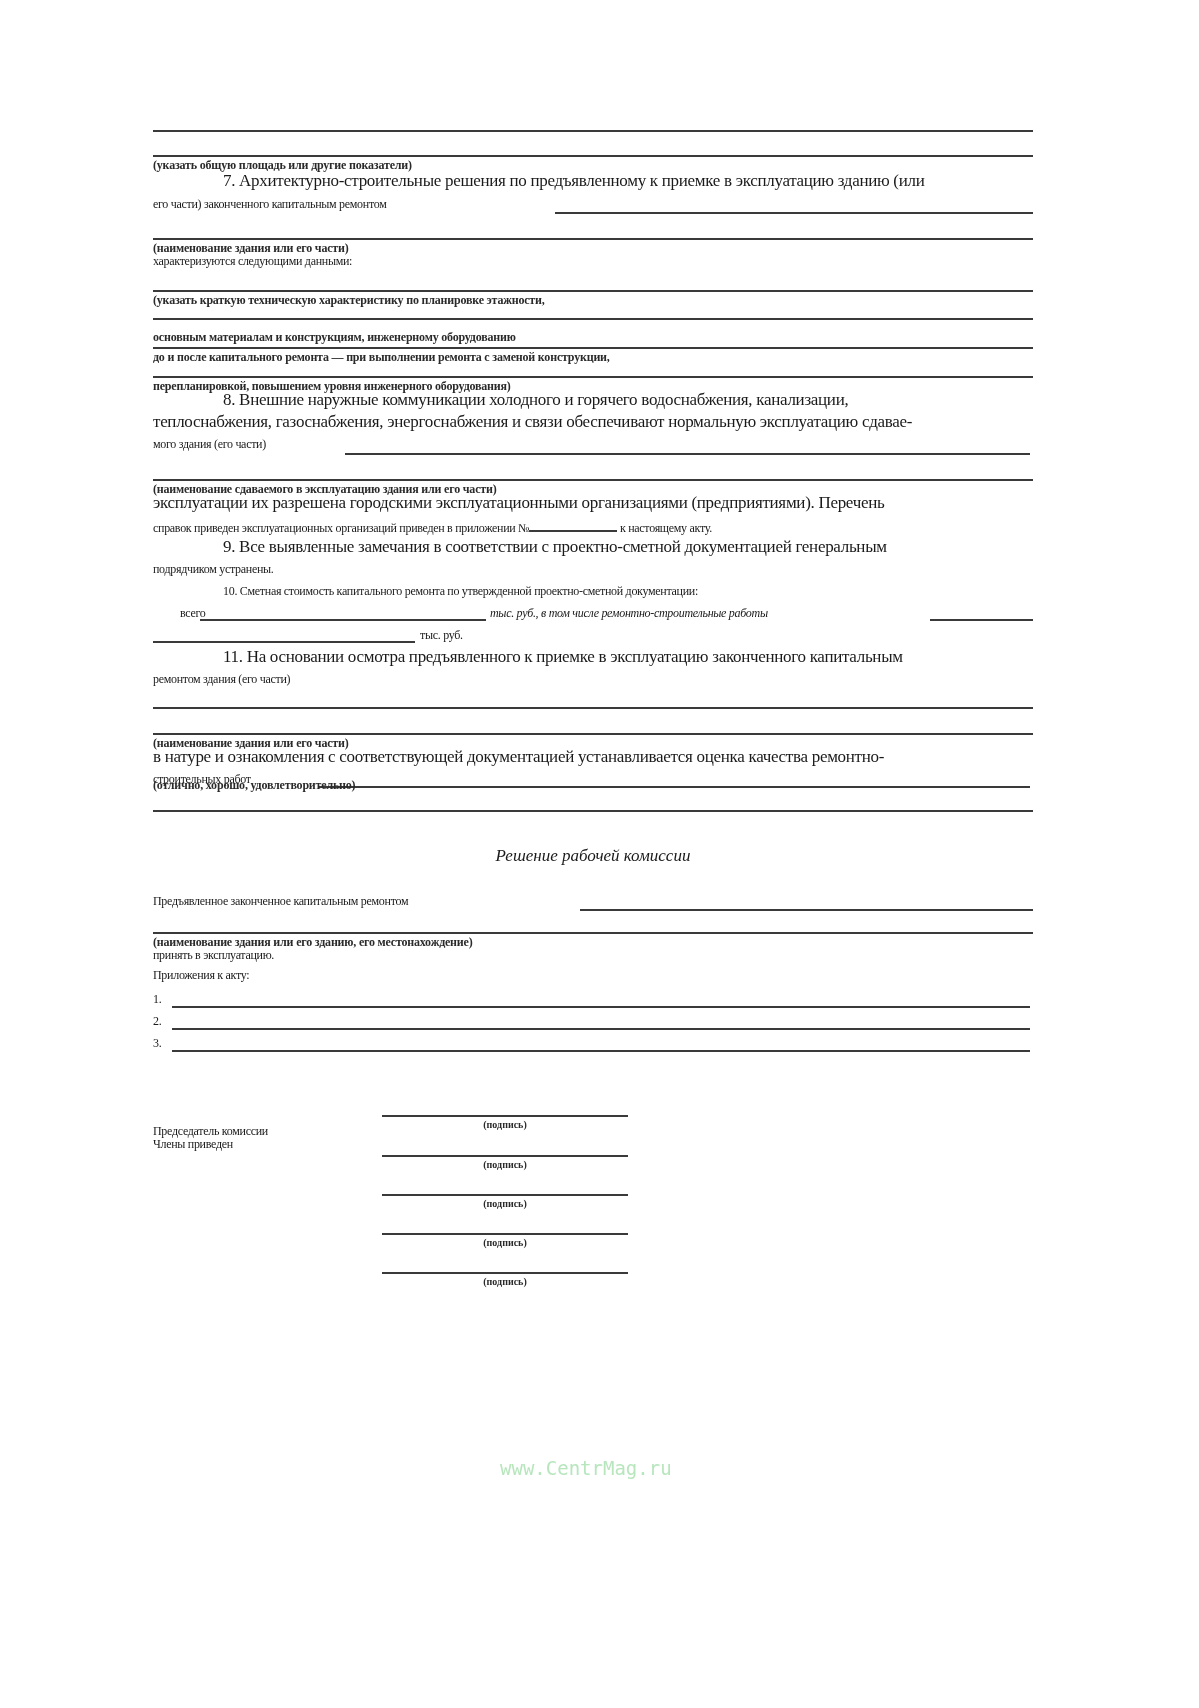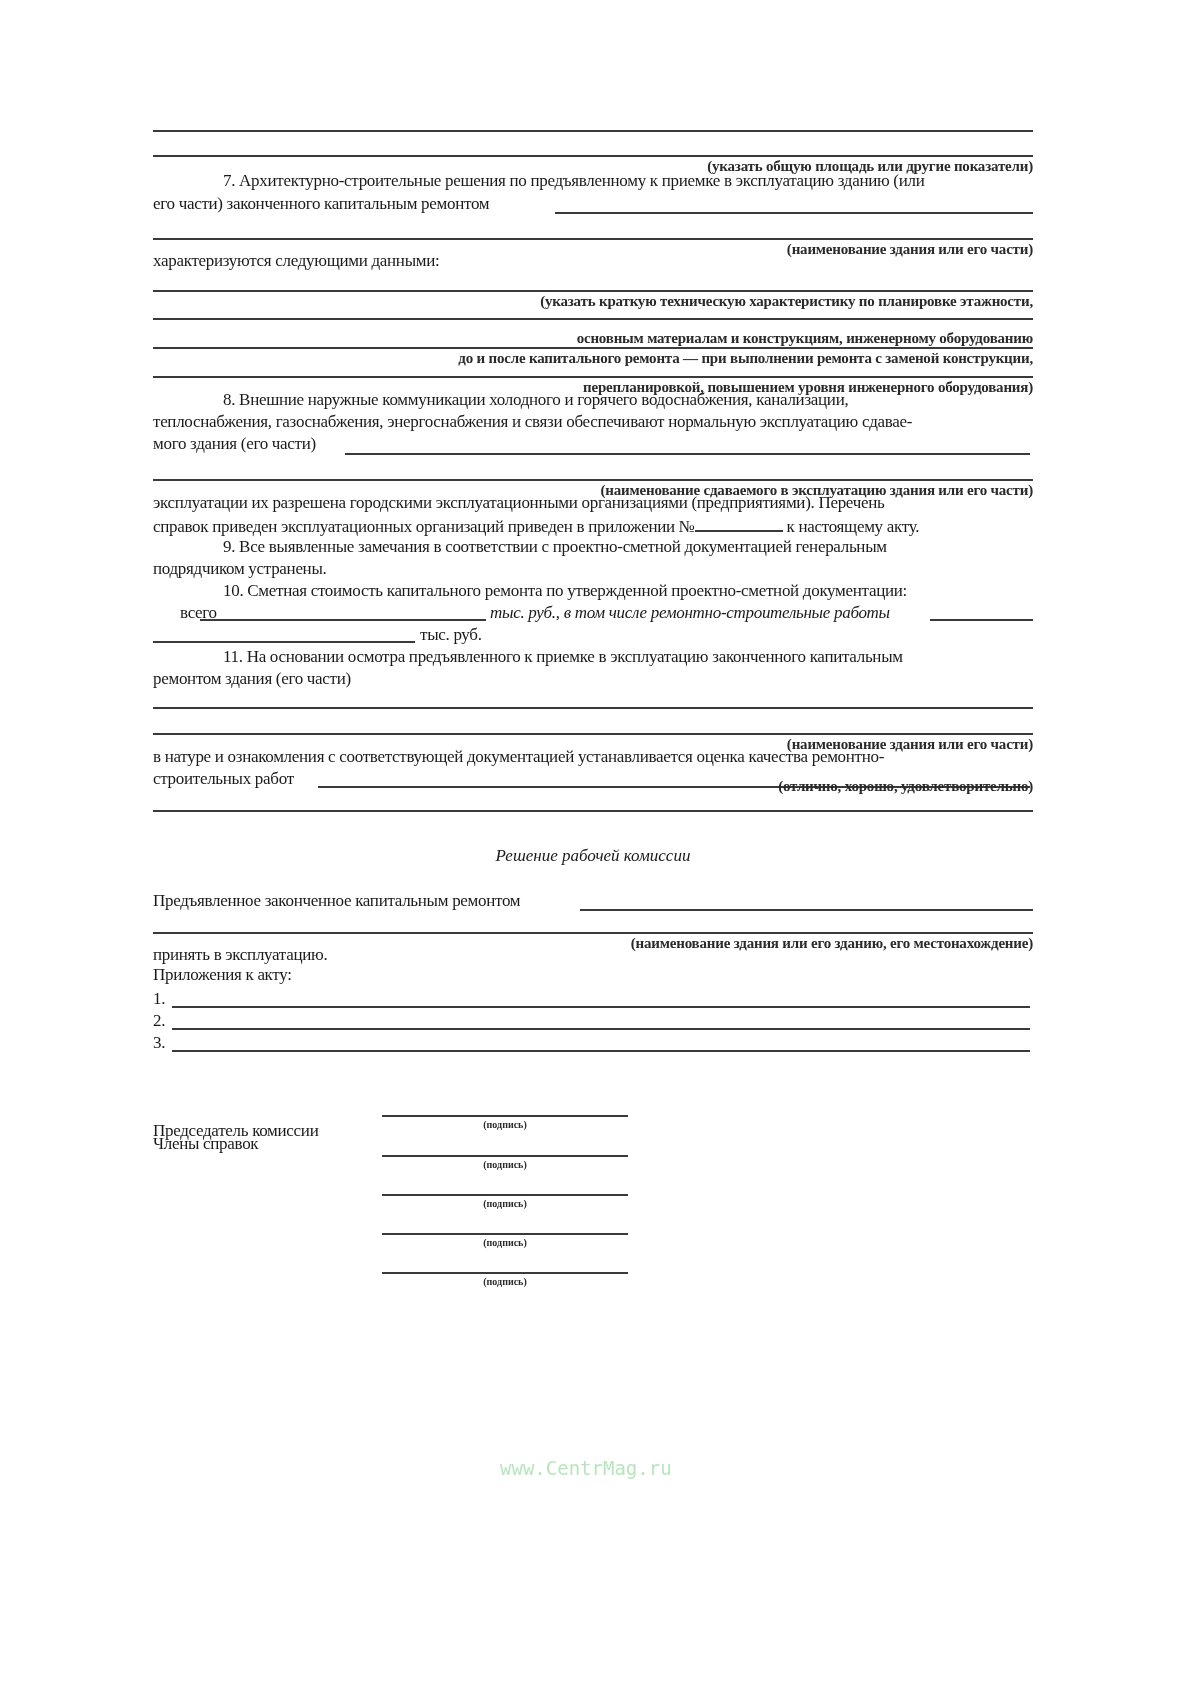--- a/index.html
+++ b/index.html
@@ -1,21 +1,21 @@
 <!DOCTYPE html>
 <html><head>
   <meta charset="utf-8">
   <style>
     html, body { margin: 0; padding: 0; background: #ffffff; }
     body { width: 1199px; height: 1708px; position: relative; overflow: hidden;
            font-family: "Liberation Serif", "DejaVu Serif", serif; color: #1a1a1a; }
     .rule { position: absolute; height: 2px; background: #3a3a3a; }
-    .hint { position: absolute; font-size: 15px; font-weight: bold; color: #2a2a2a;
-            text-align: right; white-space: nowrap; letter-spacing: -0.2px; }
-    .txt { position: absolute; font-size: 17px; line-height: 22px; white-space: nowrap;
+    .hint { position: absolute; font-size: 12px; font-weight: bold; color: #2a2a2a;
+            text-align: left; white-space: nowrap; letter-spacing: -0.2px; }
+    .txt { position: absolute; font-size: 12px; line-height: 22px; white-space: nowrap;
            letter-spacing: -0.3px; }
     .just { position: absolute; font-size: 17px; line-height: 22px; text-align: justify;
             text-align-last: justify; white-space: nowrap; letter-spacing: -0.3px; display: flex;
             justify-content: space-between; }
     .heading { position: absolute; font-size: 17px; font-style: italic; text-align: center; }
     .sig-hint { position: absolute; font-size: 10px; font-weight: bold; color: #2a2a2a;
                 text-align: center; width: 246px; }
     .watermark { position: absolute; font-family: "DejaVu Sans Mono", monospace; font-size: 19px;
                  color: #b7e6bd; }
     .field { display: inline-block; border-bottom: 2px solid #3a3a3a; height: 16px; vertical-align: baseline; }
@@ -103,21 +103,21 @@
   <div class="txt" style="left:153px; top:988px;">1.</div>
   <div class="rule" style="left:172px; top:1006px; width:858px;"></div>
   <div class="txt" style="left:153px; top:1010px;">2.</div>
   <div class="rule" style="left:172px; top:1028px; width:858px;"></div>
   <div class="txt" style="left:153px; top:1032px;">3.</div>
   <div class="rule" style="left:172px; top:1050px; width:858px;"></div>
 
   <div class="txt" style="left:153px; top:1120px;">Председатель комиссии</div>
   <div class="rule" style="left:382px; top:1115px; width:246px;"></div>
   <div class="sig-hint" style="left:382px; top:1119px;">(подпись)</div>
-  <div class="txt" style="left:153px; top:1133px;">Члены справок</div>
+  <div class="txt" style="left:153px; top:1133px;">Члены приведен</div>
 
   <div class="rule" style="left:382px; top:1155px; width:246px;"></div>
   <div class="sig-hint" style="left:382px; top:1159px;">(подпись)</div>
   <div class="rule" style="left:382px; top:1194px; width:246px;"></div>
   <div class="sig-hint" style="left:382px; top:1198px;">(подпись)</div>
   <div class="rule" style="left:382px; top:1233px; width:246px;"></div>
   <div class="sig-hint" style="left:382px; top:1237px;">(подпись)</div>
   <div class="rule" style="left:382px; top:1272px; width:246px;"></div>
   <div class="sig-hint" style="left:382px; top:1276px;">(подпись)</div>
 

